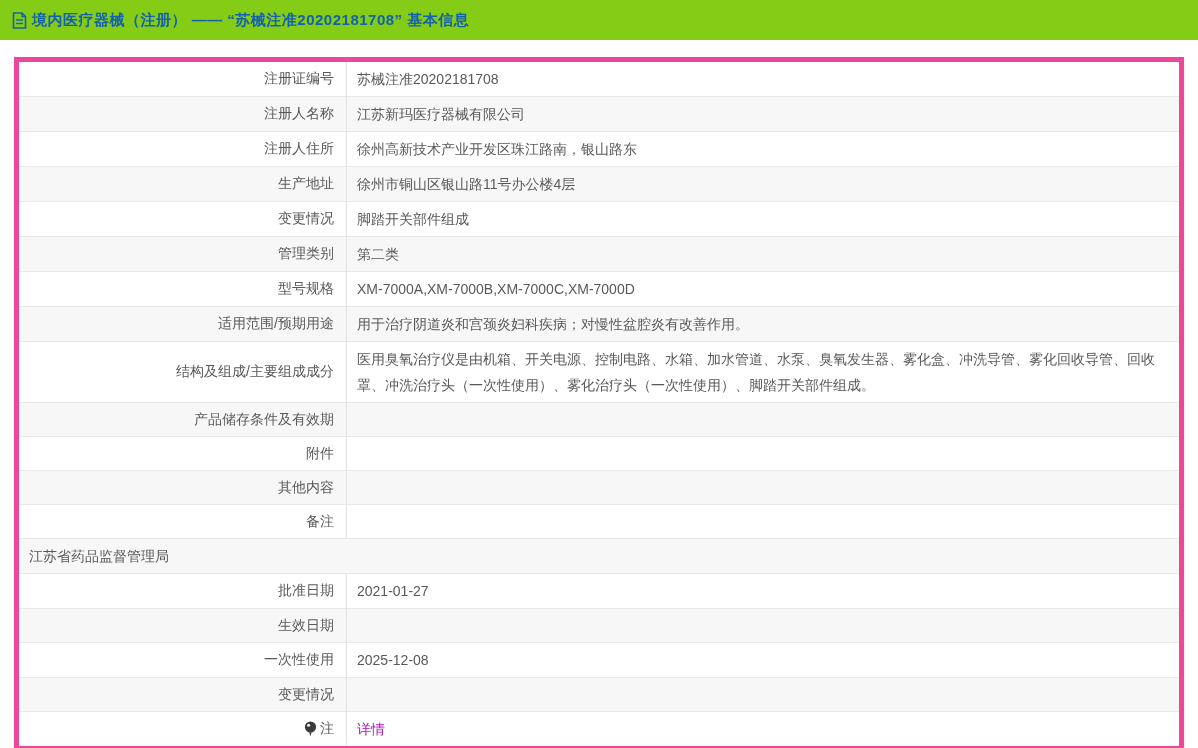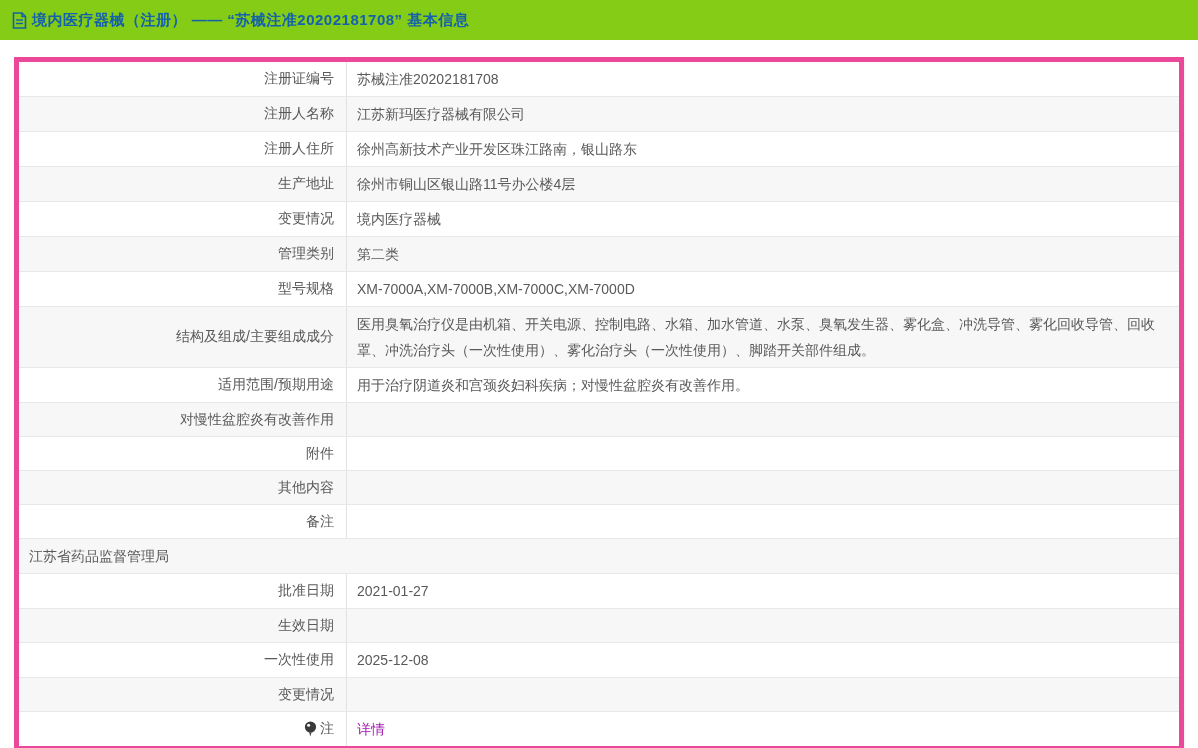--- a/index.html
+++ b/index.html
@@ -105,40 +105,40 @@
     <div class="row">
       <div class="cell label">注册人住所</div>
       <div class="cell value">徐州高新技术产业开发区珠江路南，银山路东</div>
     </div>
     <div class="row">
       <div class="cell label">生产地址</div>
       <div class="cell value">徐州市铜山区银山路11号办公楼4层</div>
     </div>
     <div class="row">
       <div class="cell label">变更情况</div>
-      <div class="cell value">境内医疗器械</div>
+      <div class="cell value">脚踏开关部件组成</div>
     </div>
     <div class="row">
       <div class="cell label">管理类别</div>
       <div class="cell value">第二类</div>
     </div>
     <div class="row">
       <div class="cell label">型号规格</div>
       <div class="cell value">XM-7000A,XM-7000B,XM-7000C,XM-7000D</div>
     </div>
     <div class="row">
+      <div class="cell label">适用范围/预期用途</div>
+      <div class="cell value">用于治疗阴道炎和宫颈炎妇科疾病；对慢性盆腔炎有改善作用。</div>
+    </div>
+    <div class="row">
       <div class="cell label">结构及组成/主要组成成分</div>
       <div class="cell value">医用臭氧治疗仪是由机箱、开关电源、控制电路、水箱、加水管道、水泵、臭氧发生器、雾化盒、冲洗导管、雾化回收导管、回收罩、冲洗治疗头（一次性使用）、雾化治疗头（一次性使用）、脚踏开关部件组成。</div>
     </div>
     <div class="row">
-      <div class="cell label">适用范围/预期用途</div>
-      <div class="cell value">用于治疗阴道炎和宫颈炎妇科疾病；对慢性盆腔炎有改善作用。</div>
-    </div>
-    <div class="row">
-      <div class="cell label">对慢性盆腔炎有改善作用</div>
+      <div class="cell label">产品储存条件及有效期</div>
       <div class="cell value"></div>
     </div>
     <div class="row">
       <div class="cell label">附件</div>
       <div class="cell value"></div>
     </div>
     <div class="row">
       <div class="cell label">其他内容</div>
       <div class="cell value"></div>
     </div>

